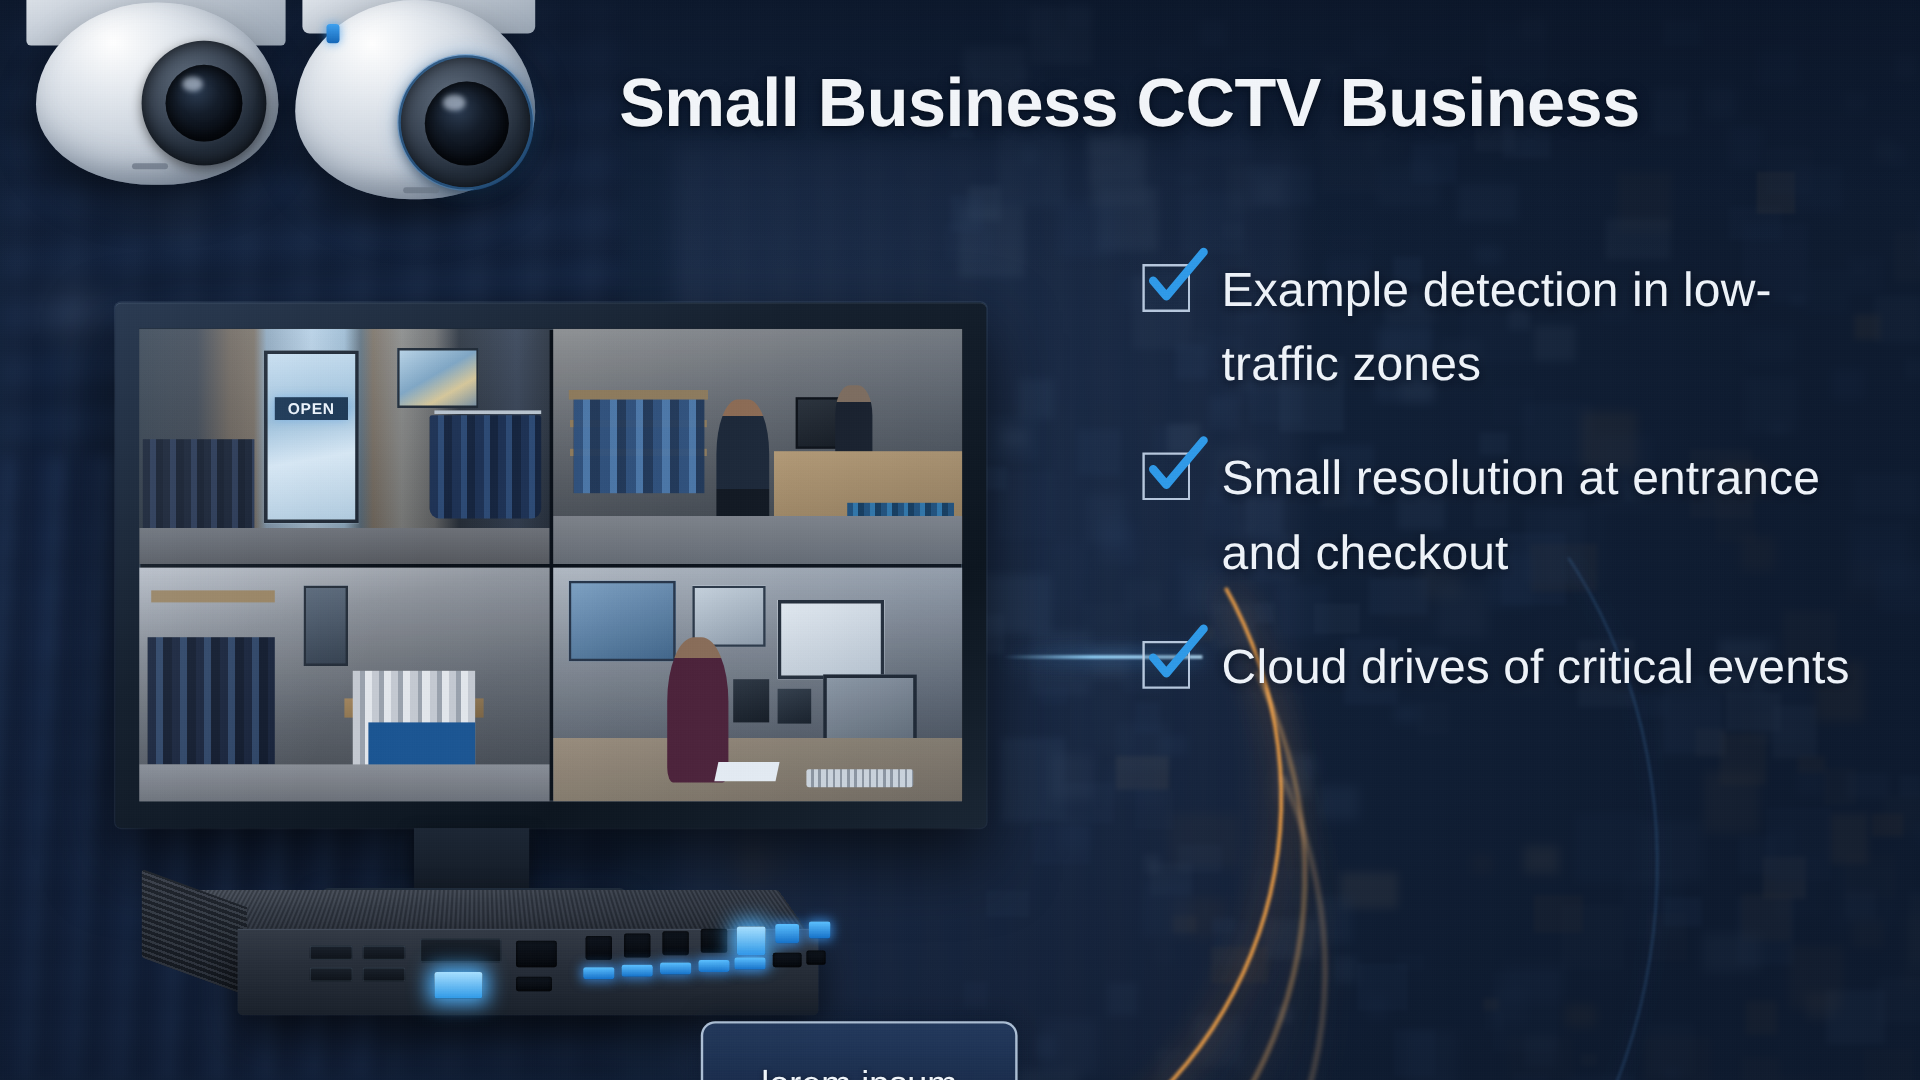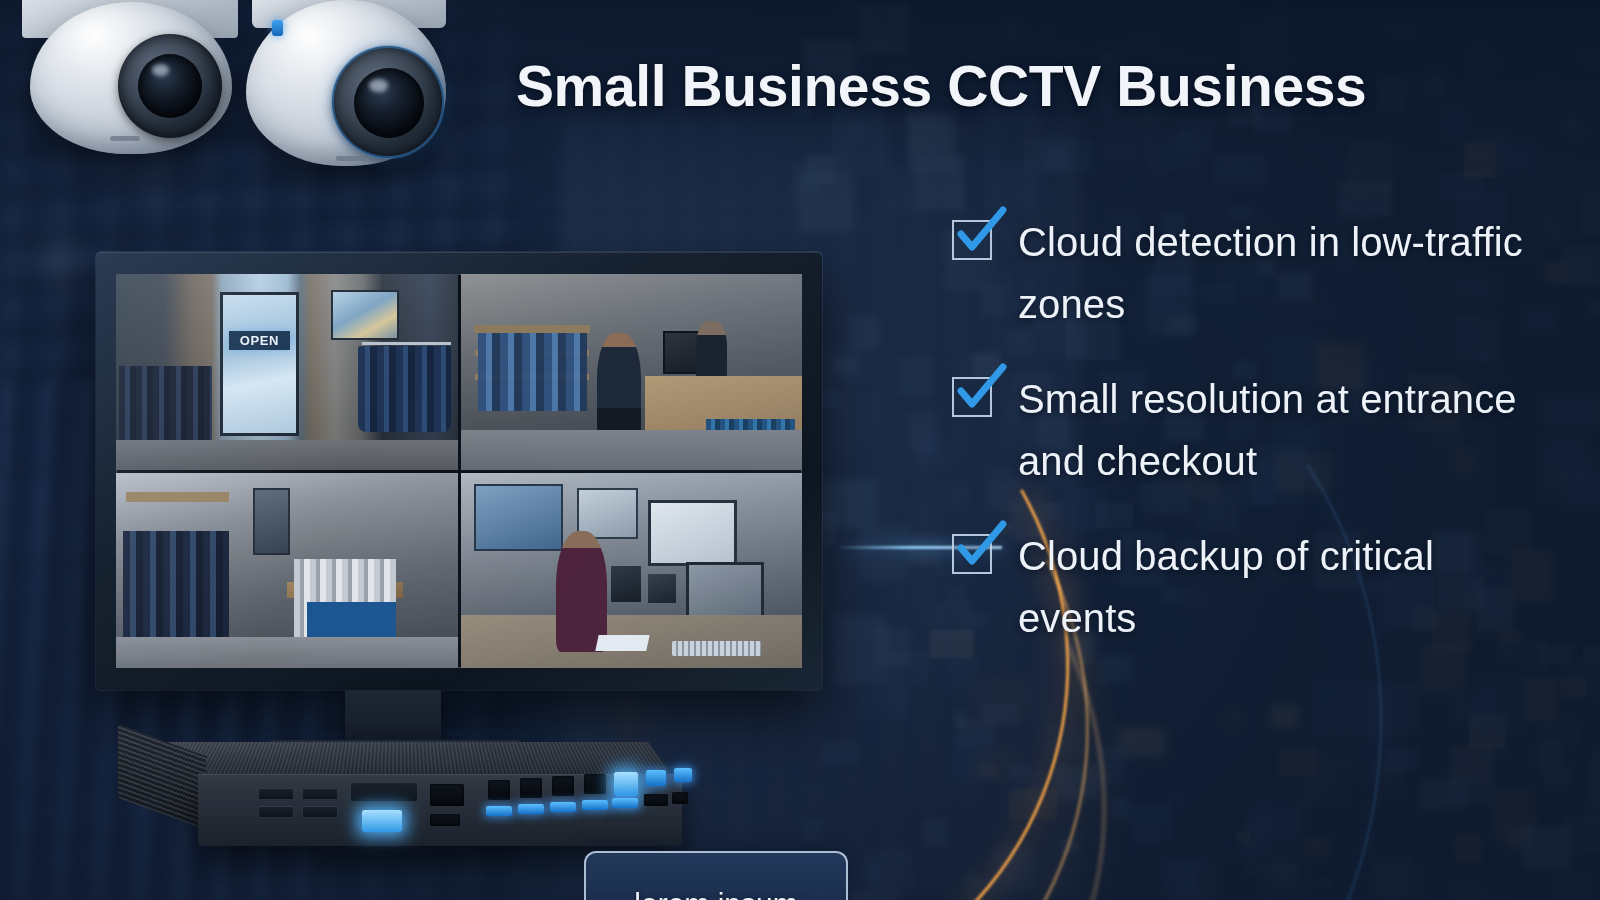--- a/index.html
+++ b/index.html
@@ -897,40 +897,40 @@
   <div class="beam-h"></div>
 
   <div class="checklist">
 
     <div class="check-item">
       <span class="cbox">
         <svg viewBox="0 0 56 50" xmlns="http://www.w3.org/2000/svg">
           <path d="M8 26 L19 39 L50 2" fill="none" stroke="#2f9ae8" stroke-width="7" stroke-linecap="round" stroke-linejoin="round"></path>
         </svg>
       </span>
-      <span class="check-text">Cloud detection in low-traffic zones</span>
+      <span class="check-text">Example detection in low-traffic zones</span>
     </div>
 
     <div class="check-item">
       <span class="cbox">
         <svg viewBox="0 0 56 50" xmlns="http://www.w3.org/2000/svg">
           <path d="M8 26 L19 39 L50 2" fill="none" stroke="#2f9ae8" stroke-width="7" stroke-linecap="round" stroke-linejoin="round"></path>
         </svg>
       </span>
       <span class="check-text">Small resolution at entrance and checkout</span>
     </div>
 
 
     <div class="check-item">
       <span class="cbox">
         <svg viewBox="0 0 56 50" xmlns="http://www.w3.org/2000/svg">
           <path d="M8 26 L19 39 L50 2" fill="none" stroke="#2f9ae8" stroke-width="7" stroke-linecap="round" stroke-linejoin="round"></path>
         </svg>
       </span>
-      <span class="check-text">Cloud backup of critical events</span>
+      <span class="check-text">Cloud drives of critical events</span>
     </div>
 
   </div>
 
   <div class="bottom-panel">
     <span class="cut-text">lorem ipsum</span>
   </div>
 
   <div class="grain"></div>
 </div>

